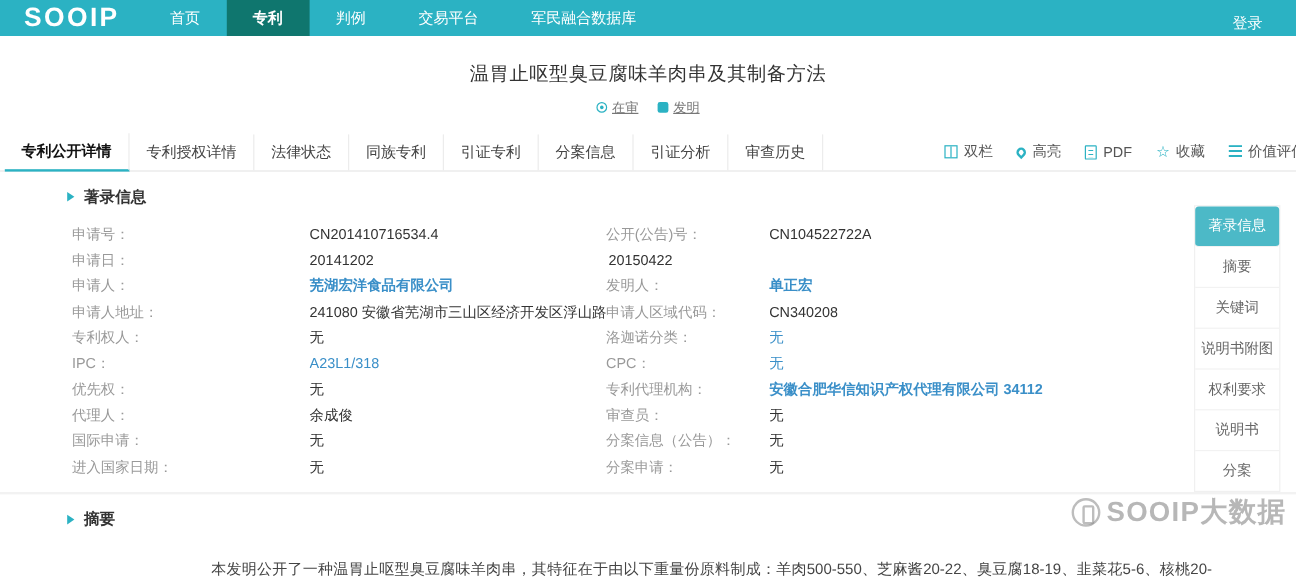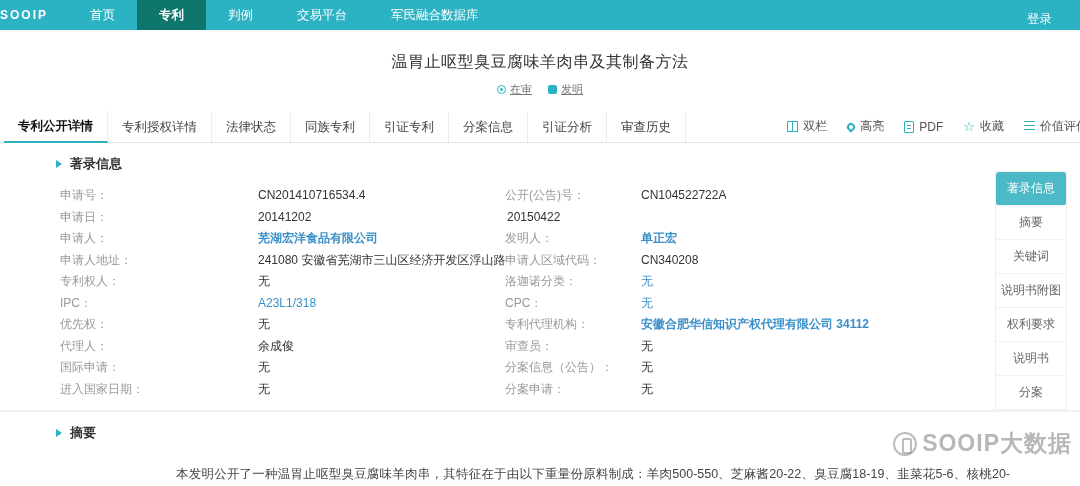--- a/index.html
+++ b/index.html
@@ -1,21 +1,21 @@
 <!DOCTYPE html>
 <html><head>
 <meta charset="utf-8">
 <style>
   * { margin:0; padding:0; box-sizing:border-box; }
   html,body { width:1080px; height:486px; overflow:hidden; background:#fff;
     font-family:"Liberation Sans","DejaVu Sans",sans-serif; position:relative; }
 
   
   .topnav { height:30px; background:#2bb2c3; display:flex; align-items:stretch; color:#fff; }
-  .logo { line-height:30px; padding:0 20px 0 0; font-size:12px; font-weight:bold; letter-spacing:2px; cursor:pointer; }
+  .logo { line-height:30px; padding:0 20px 0 20px; font-size:22px; font-weight:bold; letter-spacing:2px; cursor:pointer; }
   .nav-item { line-height:30px; padding:0 22px; font-size:12.5px; cursor:pointer; white-space:nowrap; }
   .nav-item.active { background:#0f766e; font-weight:bold; }
   .login { margin-left:auto; line-height:30px; padding:4px 28px; font-size:12.5px; cursor:pointer; }
 
   
   .page-title { margin-top:22px; text-align:center; font-size:16px; font-weight:normal; color:#333; letter-spacing:.5px; }
   .badges { margin-top:9px; display:flex; justify-content:center; gap:16px; font-size:11px; color:#777; align-items:flex-end;text-decoration:underline; }
   .badge { display:flex; align-items:center; gap:4px; cursor:default; }
   .ic-review { width:9px; height:9px; border:1.5px solid #2bb2c3; border-radius:50%; position:relative; }
   .ic-review::after { content:""; position:absolute; left:2px; top:2px; width:3px; height:3px; background:#2bb2c3; border-radius:50%; }
@@ -60,21 +60,21 @@
   .side-item { padding:8px 0; color:#666; border-bottom:1px solid #f2f2f2; cursor:pointer; }
   .side-item:last-child { border-bottom:none; }
   .side-item.active { background:#4cb9c7; color:#fff; border-radius:3px; }
 
   
   .abstract-section { margin-top:10px; border-top:2px solid #f2f2f2; }
   .abstract-text { margin:12px 70px 0 120px; font-size:12.5px; color:#444; line-height:25px;
     text-indent:56px; text-align:justify; }
 
   
-  .watermark { position:absolute; top:428px; right:8px; display:flex; align-items:center; gap:5px;
+  .watermark { position:absolute; top:411px; right:8px; display:flex; align-items:center; gap:5px;
     color:rgba(135,135,135,.6); font-size:23px; font-weight:bold; letter-spacing:1px; pointer-events:none; }
   .wm-ic { width:24px; height:24px; border:2px solid rgba(135,135,135,.55); border-radius:50%; position:relative; flex:none; }
   .wm-ic::after { content:""; position:absolute; left:7px; top:4px; width:6px; height:12px;
     border:2px solid rgba(135,135,135,.55); border-radius:2px; }
 </style>
 </head>
 <body>
 
 <div class="topnav">
   <div class="logo">SOOIP</div>

